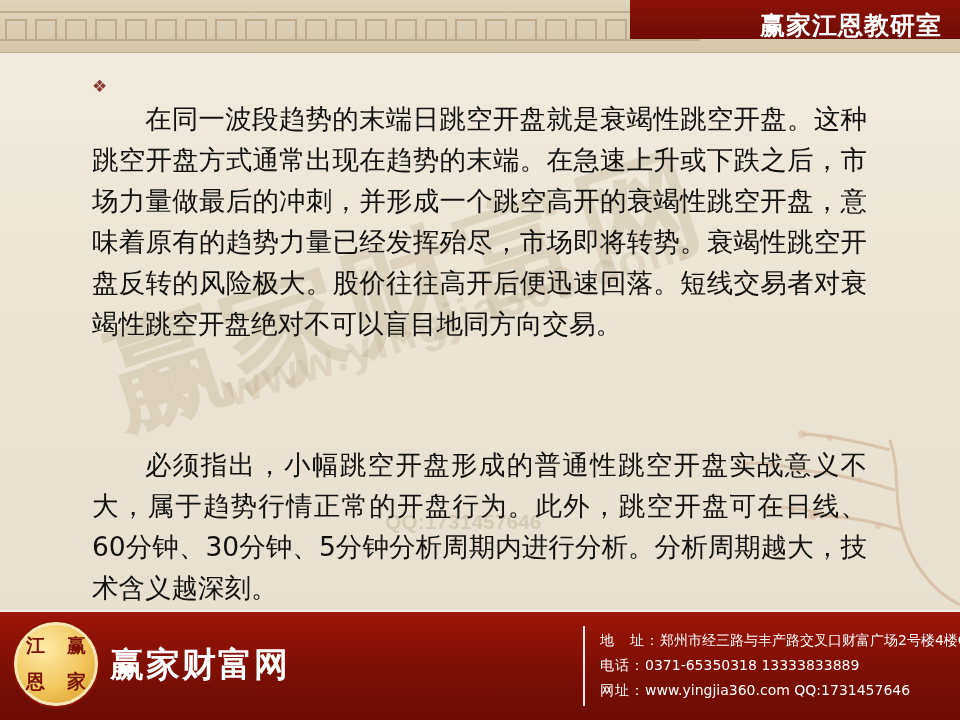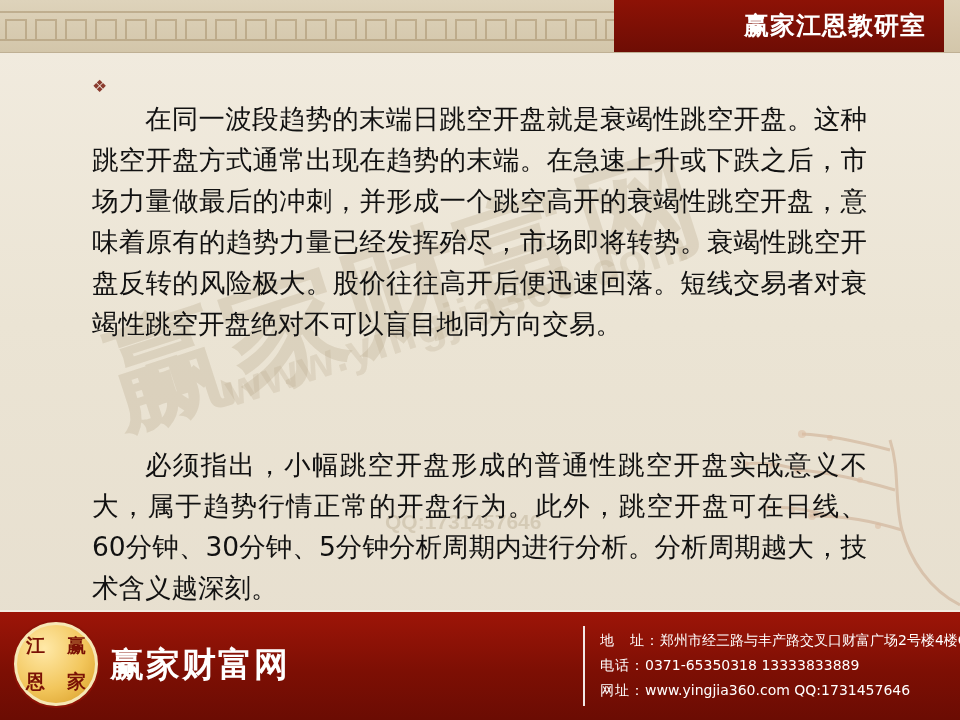--- a/index.html
+++ b/index.html
@@ -32,22 +32,22 @@
     overflow: hidden;
   }
   .top-band .pattern {
     position: absolute;
     left: 0; top: 4px;
     width: 700px; height: 44px;
     opacity: .55;
   }
   .top-band .titleblock {
     position: absolute;
-    right: 16px; top: 0;
-    width: 330px; height: 52px;
+    right: 0; top: 0;
+    width: 330px; height: 39px;
     background: linear-gradient(180deg, #8d1206 0%, #6e0d04 100%);
     margin-left: 40px;
   }
   .top-band .titleblock .txt {
     position: absolute;
     right: 18px; top: 9px;
     color: #ffffff;
     font-size: 25px;
     font-weight: bold;
     letter-spacing: 1px;

